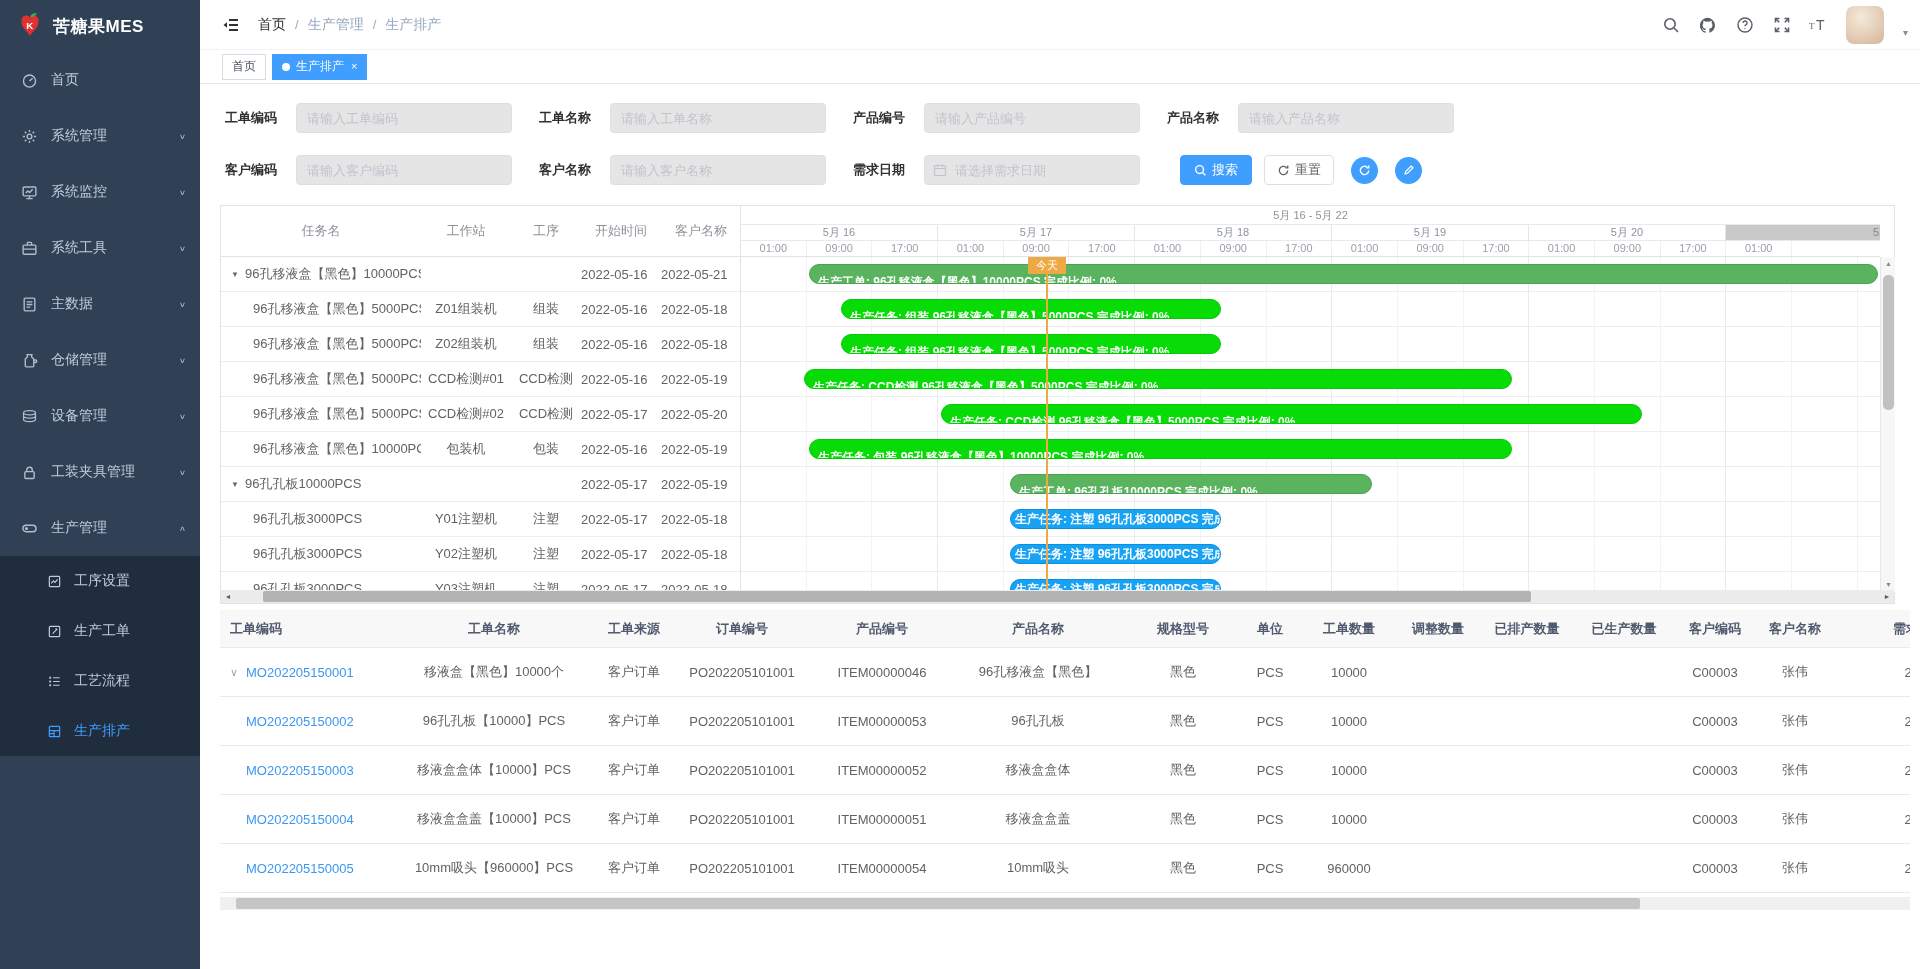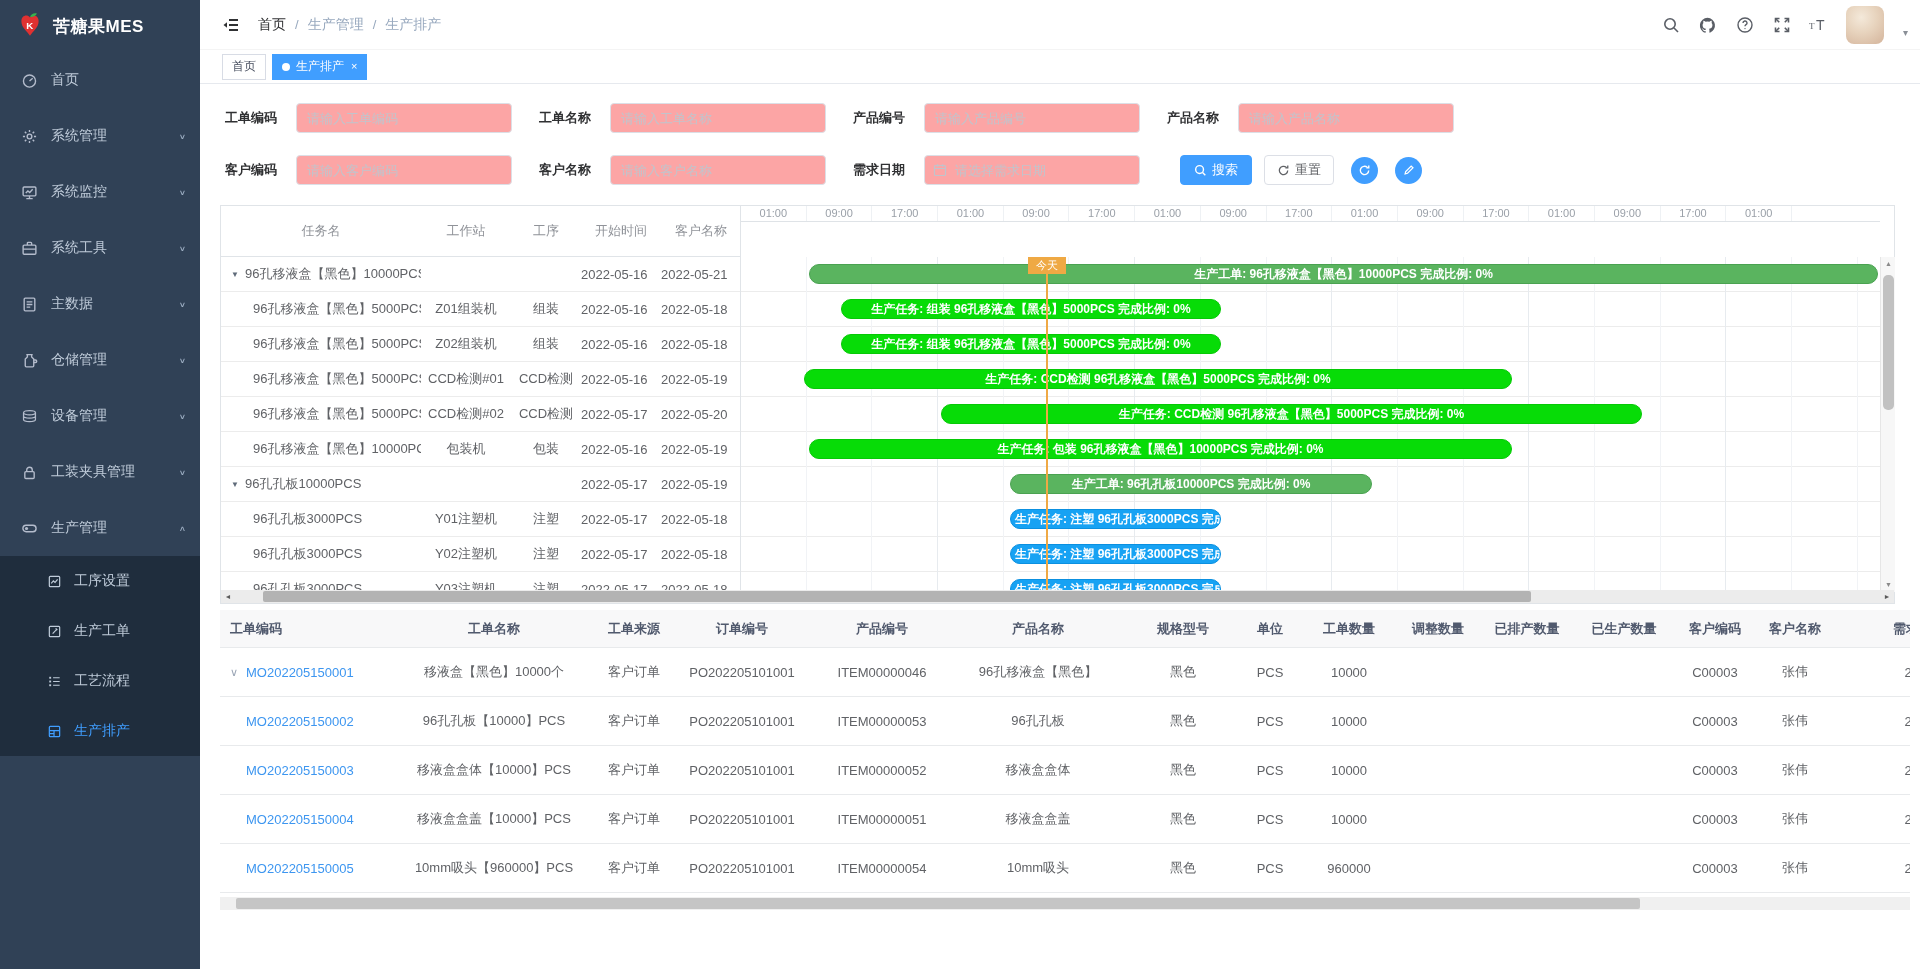--- a/index.html
+++ b/index.html
@@ -34,21 +34,21 @@
 .tag{height:26px;display:inline-flex;align-items:center;padding:0 9px;border:1px solid #d8dce5;font-size:12px;color:#495060;background:#fff;cursor:pointer}
 .tag.active{background:#409eff;border-color:#409eff;color:#fff}
 .tag .dot{width:8px;height:8px;border-radius:50%;background:#fff;margin-right:6px}
 .tag .x{margin-left:7px;font-size:11px;line-height:1}
 
 .frow{position:absolute;left:25px;display:flex;align-items:center;height:30px}
 .frow1{top:103px}.frow2{top:155px}
 .f{display:flex;align-items:center;margin-right:27px}
 .f label{width:62px;font-size:13px;font-weight:bold;color:#303133;white-space:nowrap;margin-right:9px}
 .inwrap{position:relative;display:inline-flex;align-items:center}
-.f input{width:216px;height:30px;border:1px solid #dcdfe6;border-radius:4px;padding:0 10px;font-size:13px;color:#606266;outline:none;background:#fca5a5}
+.f input{width:216px;height:30px;border:1px solid #dcdfe6;border-radius:4px;padding:0 10px;font-size:13px;color:#606266;outline:none;background:#e5e5e5}
 .f input::placeholder{color:#c0c4cc}
 .f input.with-cal{padding-left:30px}
 .cal{position:absolute;left:9px;color:#c0c4cc}
 .btn-primary{height:30px;padding:0 13px;background:#409eff;color:#fff;border:1px solid #409eff;border-radius:4px;font-size:13px;display:inline-flex;align-items:center;gap:5px;margin-left:13px;cursor:pointer}
 .btn-plain{height:30px;padding:0 12px;background:#fff;color:#606266;border:1px solid #dcdfe6;border-radius:4px;font-size:13px;display:inline-flex;align-items:center;gap:5px;margin-left:12px;cursor:pointer}
 .circle-btn{width:27px;height:27px;border-radius:50%;background:#409eff;color:#fff;border:none;display:inline-flex;align-items:center;justify-content:center;cursor:pointer}
 .cb1{margin-left:17px}.cb2{margin-left:17px}
 
 .gantt{position:absolute;left:20px;top:205px;width:1675px;height:399px;border:1px solid #e0e4e8;background:#fff}
 .g-left{position:absolute;left:0;top:0;width:520px;height:100%;border-right:1px solid #e0e4e8;background:#fff;z-index:2}
@@ -68,21 +68,21 @@
 .t-range{height:19px;line-height:18px;text-align:center;font-size:11px;color:#8d939c;border-bottom:1px solid #e6eaee}
 .t-days{height:16px;display:flex}
 .t-day{width:197px;flex-shrink:0;border-right:1px solid #e3e7eb;border-bottom:1px solid #e6eaee;font-size:11px;color:#8d939c;text-align:center;line-height:15px}
 .t-grey{flex:1;background:#c9c9c9;border-bottom:1px solid #e6eaee;font-size:11px;color:#85878a;text-align:right;line-height:15px;overflow:hidden;padding-right:1px}
 .t-hours{height:16px;display:flex;border-bottom:1px solid #dfe3e7}
 .t-hour{width:65.7px;flex-shrink:0;border-right:1px solid #eef1f4;text-align:center;font-size:11px;color:#9aa0a8;line-height:15px}
 .t-body{position:absolute;top:51px;left:0;width:1139px;height:335px;overflow:hidden;background:
  repeating-linear-gradient(to right,transparent 0px,transparent 196px,#e7ebef 196px,#e7ebef 197px),
  repeating-linear-gradient(to right,transparent 0px,transparent 64.7px,#f1f3f6 64.7px,#f1f3f6 65.7px),
  repeating-linear-gradient(to bottom,transparent 0px,transparent 34px,#ececec 34px,#ececec 35px)}
-.bar{position:absolute;height:20px;border-radius:10px;color:#fff;font-size:12px;font-weight:bold;line-height:18px;white-space:nowrap;overflow:hidden;padding:0 8px;text-align:center;z-index:2;cursor:pointer}
+.bar{position:absolute;height:20px;border-radius:10px;color:#fff;font-size:12px;font-weight:bold;line-height:18px;white-space:nowrap;overflow:hidden;padding:8px 8px;z-index:2;cursor:pointer}
 .bar-order{background:#5ab45f;border:1px solid #4aa251}
 .bar-task{background:#07dc07;border:1px solid #06c906}
 .bar-blue{background:#17a2f3;border:1px solid #0b90e0;text-align:left;padding:0 4px}
 .today-line{position:absolute;left:305px;top:0;bottom:0;width:2px;background:#efa944;z-index:3}
 .today-tag{position:absolute;left:287px;top:0;width:38px;height:17px;background:#efa944;color:#fff;font-size:11px;text-align:center;line-height:17px;z-index:4}
 .g-vscroll{position:absolute;left:1659px;top:51px;width:15px;height:335px;background:#f7f7f7;border-left:1px solid #e6e6e6}
 .vs-btn{position:absolute;left:0;width:15px;height:14px;color:#8a8a8a;font-size:7px;text-align:center;line-height:14px;cursor:pointer}
 .vs-up{top:0}.vs-down{bottom:0}
 .vs-thumb{position:absolute;left:2px;top:18px;width:11px;height:135px;background:#c1c1c1;border-radius:5px;cursor:pointer}
 .g-hscroll{position:absolute;left:0;bottom:0;width:1673px;height:13px;background:#ececec;z-index:5}
@@ -513,20 +513,32 @@
               </div>
               <div class="cs">Y03注塑机</div>
               <div class="cp">注塑</div>
               <div class="cd">2022-05-17</div>
               <div class="cd">2022-05-18</div>
             </div>
           </div>
       </div>
 
       <div class="g-time">
+        <div class="t-range">5月 16 - 5月 22</div>
+        <div class="t-days">
+          <span style="display:flex">
+
+          <div class="t-day">5月 16</div>
+              <div class="t-day">5月 17</div>
+              <div class="t-day">5月 18</div>
+              <div class="t-day">5月 19</div>
+              <div class="t-day">5月 20</div>
+            </span>
+          <div class="t-grey">5</div>
+        </div>
         <div class="t-hours">
 
         <div class="t-hour">01:00</div>
             <div class="t-hour">09:00</div>
             <div class="t-hour">17:00</div>
             <div class="t-hour">01:00</div>
             <div class="t-hour">09:00</div>
             <div class="t-hour">17:00</div>
             <div class="t-hour">01:00</div>
             <div class="t-hour">09:00</div>

